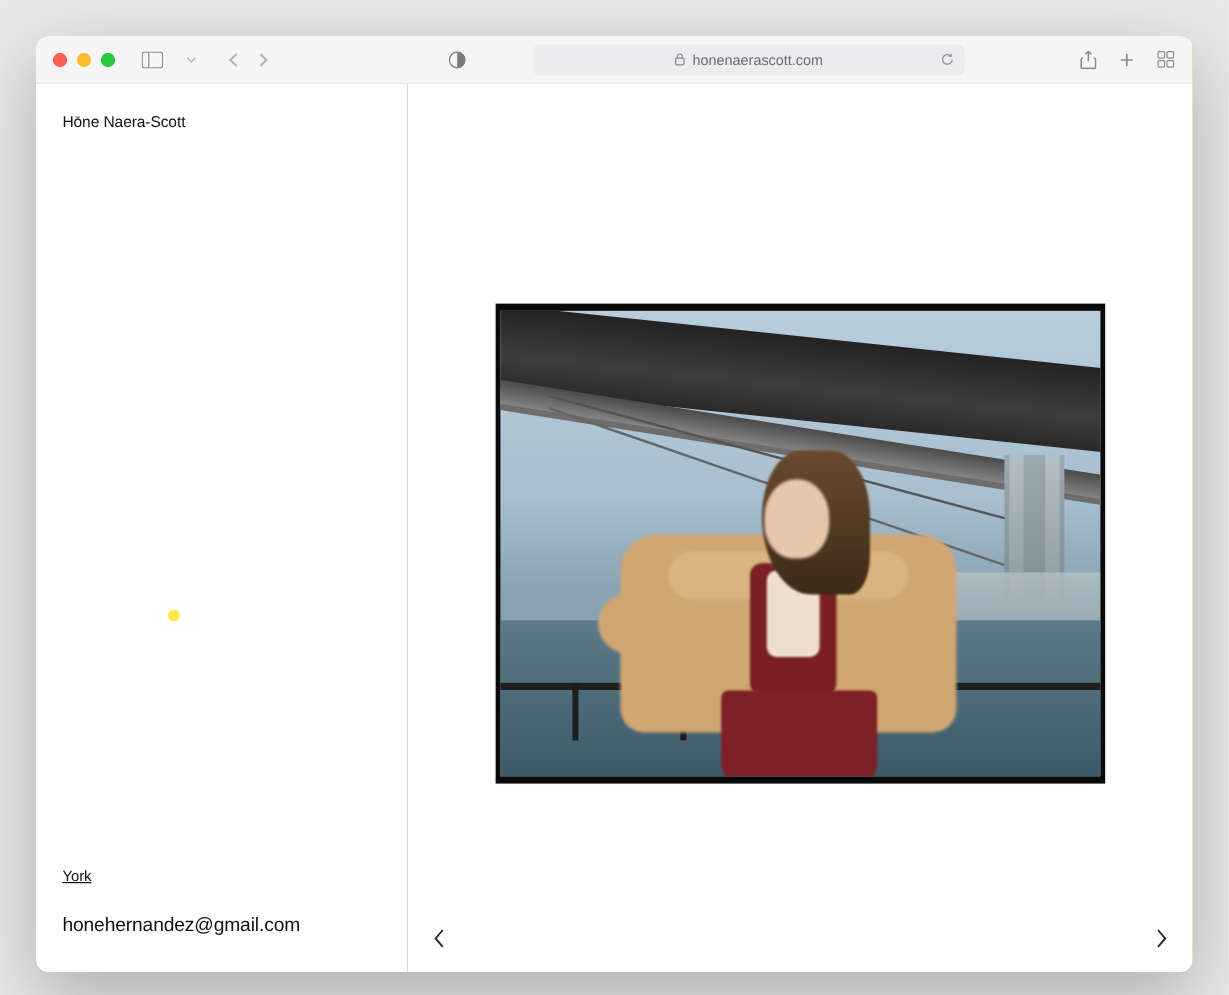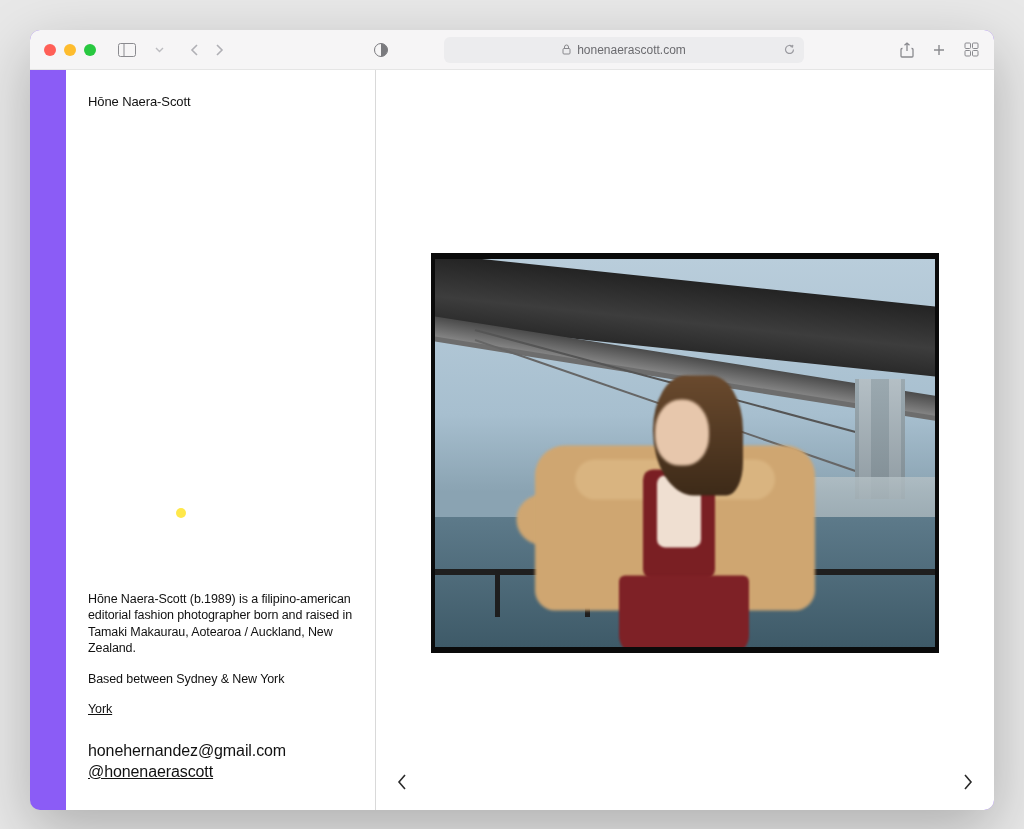--- a/index.html
+++ b/index.html
@@ -6,21 +6,21 @@
     body {
       font-family: -apple-system, BlinkMacSystemFont, "Helvetica Neue", Arial, sans-serif;
       background: #e8e8e8;
       display: flex;
       justify-content: center;
       align-items: flex-start;
       padding: 30px 0;
     }
     .browser-window {
       width: 964px;
-      background: #8b5cf6;
+      background: #84cc16;
       border-radius: 10px;
       box-shadow: 0 20px 60px rgba(0,0,0,0.25);
       overflow: hidden;
     }
     .chrome-bar {
       height: 40px;
       background: #f6f5f6;
       border-bottom: 1px solid #e5e5e5;
       display: flex;
       align-items: center;
@@ -55,21 +55,20 @@
     }
     .addr-bar .lock { font-size: 10px; color:#88888c; }
     .addr-bar .reload { position:absolute; right:8px; color:#9a9aa0; }
     .right-icons { display:flex; gap:14px; margin-left:auto; color:#8a8a8f; }
     .right-icons .tb-icon { width:18px; }
 
     .viewport {
       display: flex;
       height: 740px;
       background: #fff;
-      margin-left: 36px;
     }
     .sidebar {
       width: 310px;
       border-right: 1px solid #d9d9d9;
       padding: 24px 22px 28px 22px;
       display: flex;
       flex-direction: column;
       position: relative;
     }
     .site-title { font-size: 13px; font-weight: 400; color:#111; letter-spacing: -0.1px; }
@@ -253,26 +252,23 @@
     </div>
   </div>
 
   <div class="viewport">
     <aside class="sidebar">
       <div class="site-title">Hōne Naera-Scott</div>
 
       <div class="yellow-dot"></div>
 
       <div class="text-block">
-        <p>Hōne Naera-Scott (b.1989) is a filipino-american editorial fashion photographer born and raised in Tamaki Makaurau, Aotearoa / Auckland, New Zealand.</p>
-        <p>Based between Sydney &amp; New York</p>
         <a class="about-link">York</a>
         <div class="contact">
           <div>honehernandez@gmail.com</div>
-          <div class="insta">@honenaerascott</div>
         </div>
       </div>
     </aside>
 
     <main class="main">
       <div class="photo">
         <div class="photo-inner">
           <div class="bridge-under"></div>
           <div class="bridge-deck"></div>
           <div class="bridge-rail"></div>

